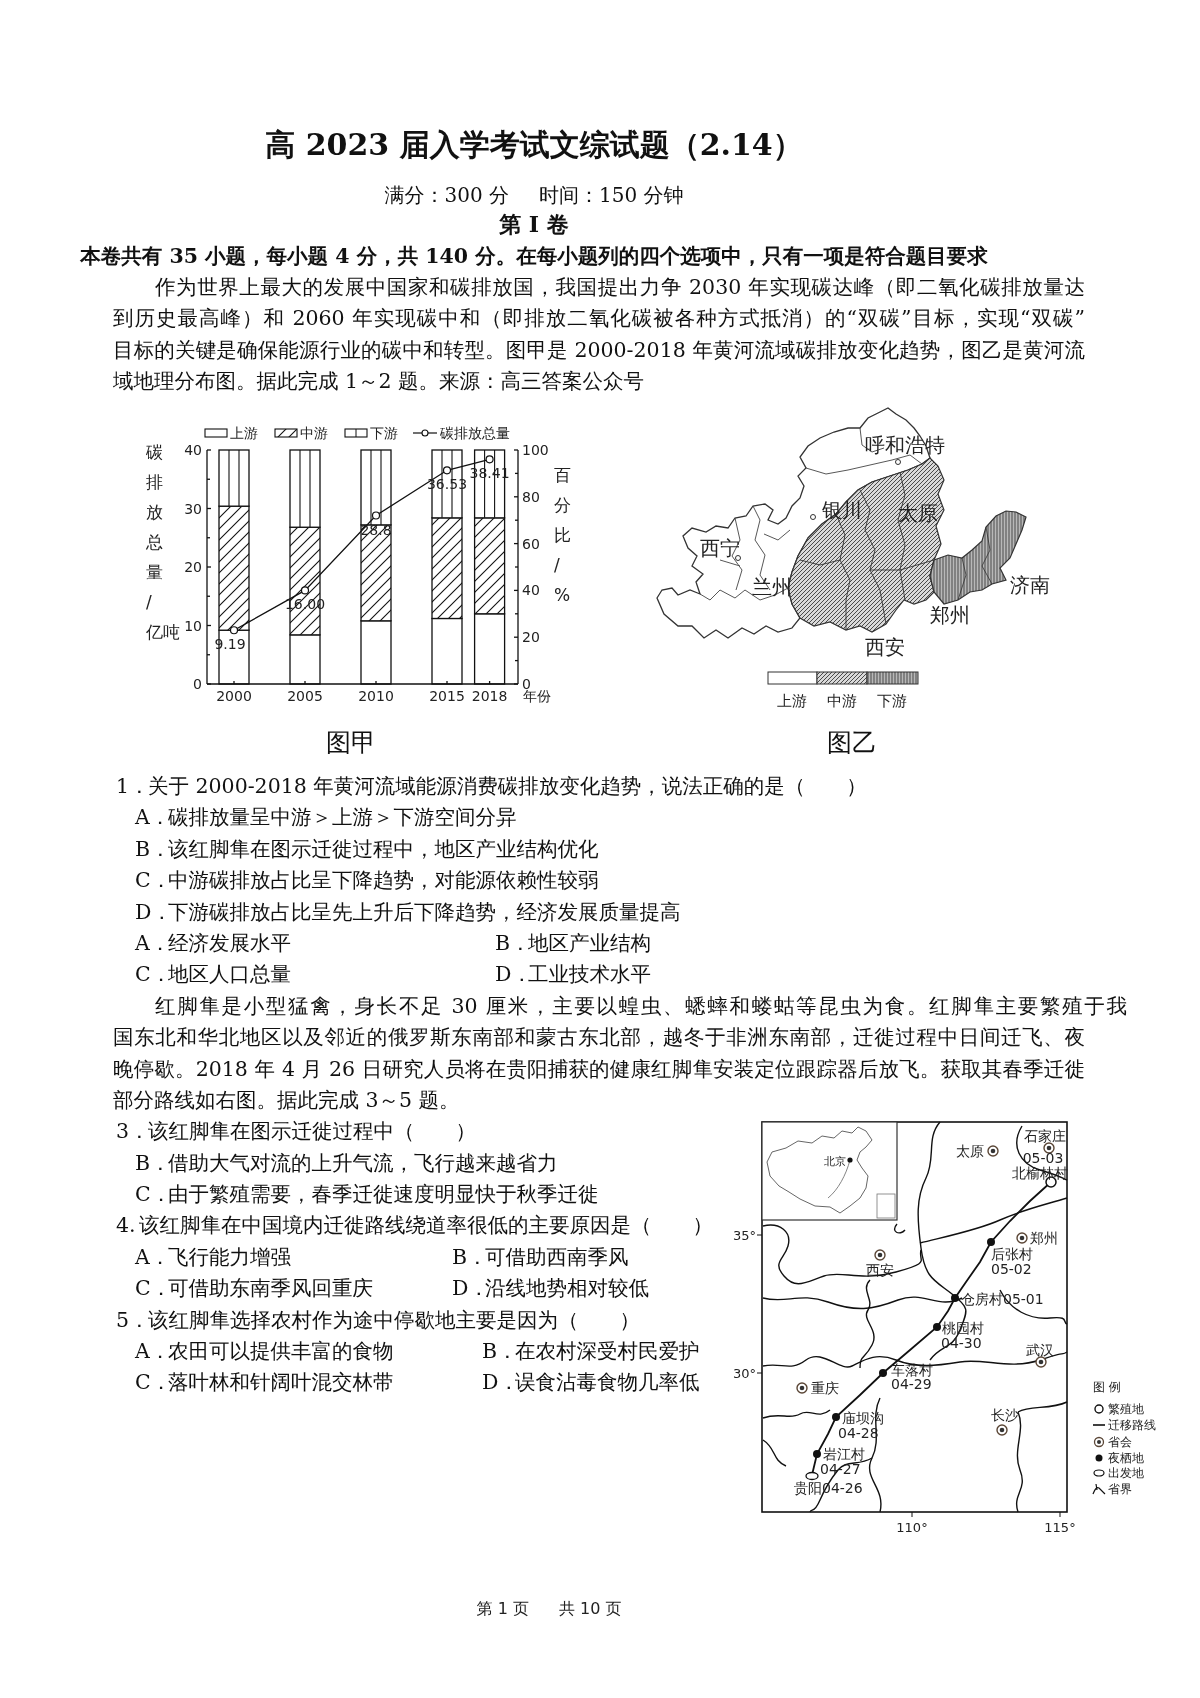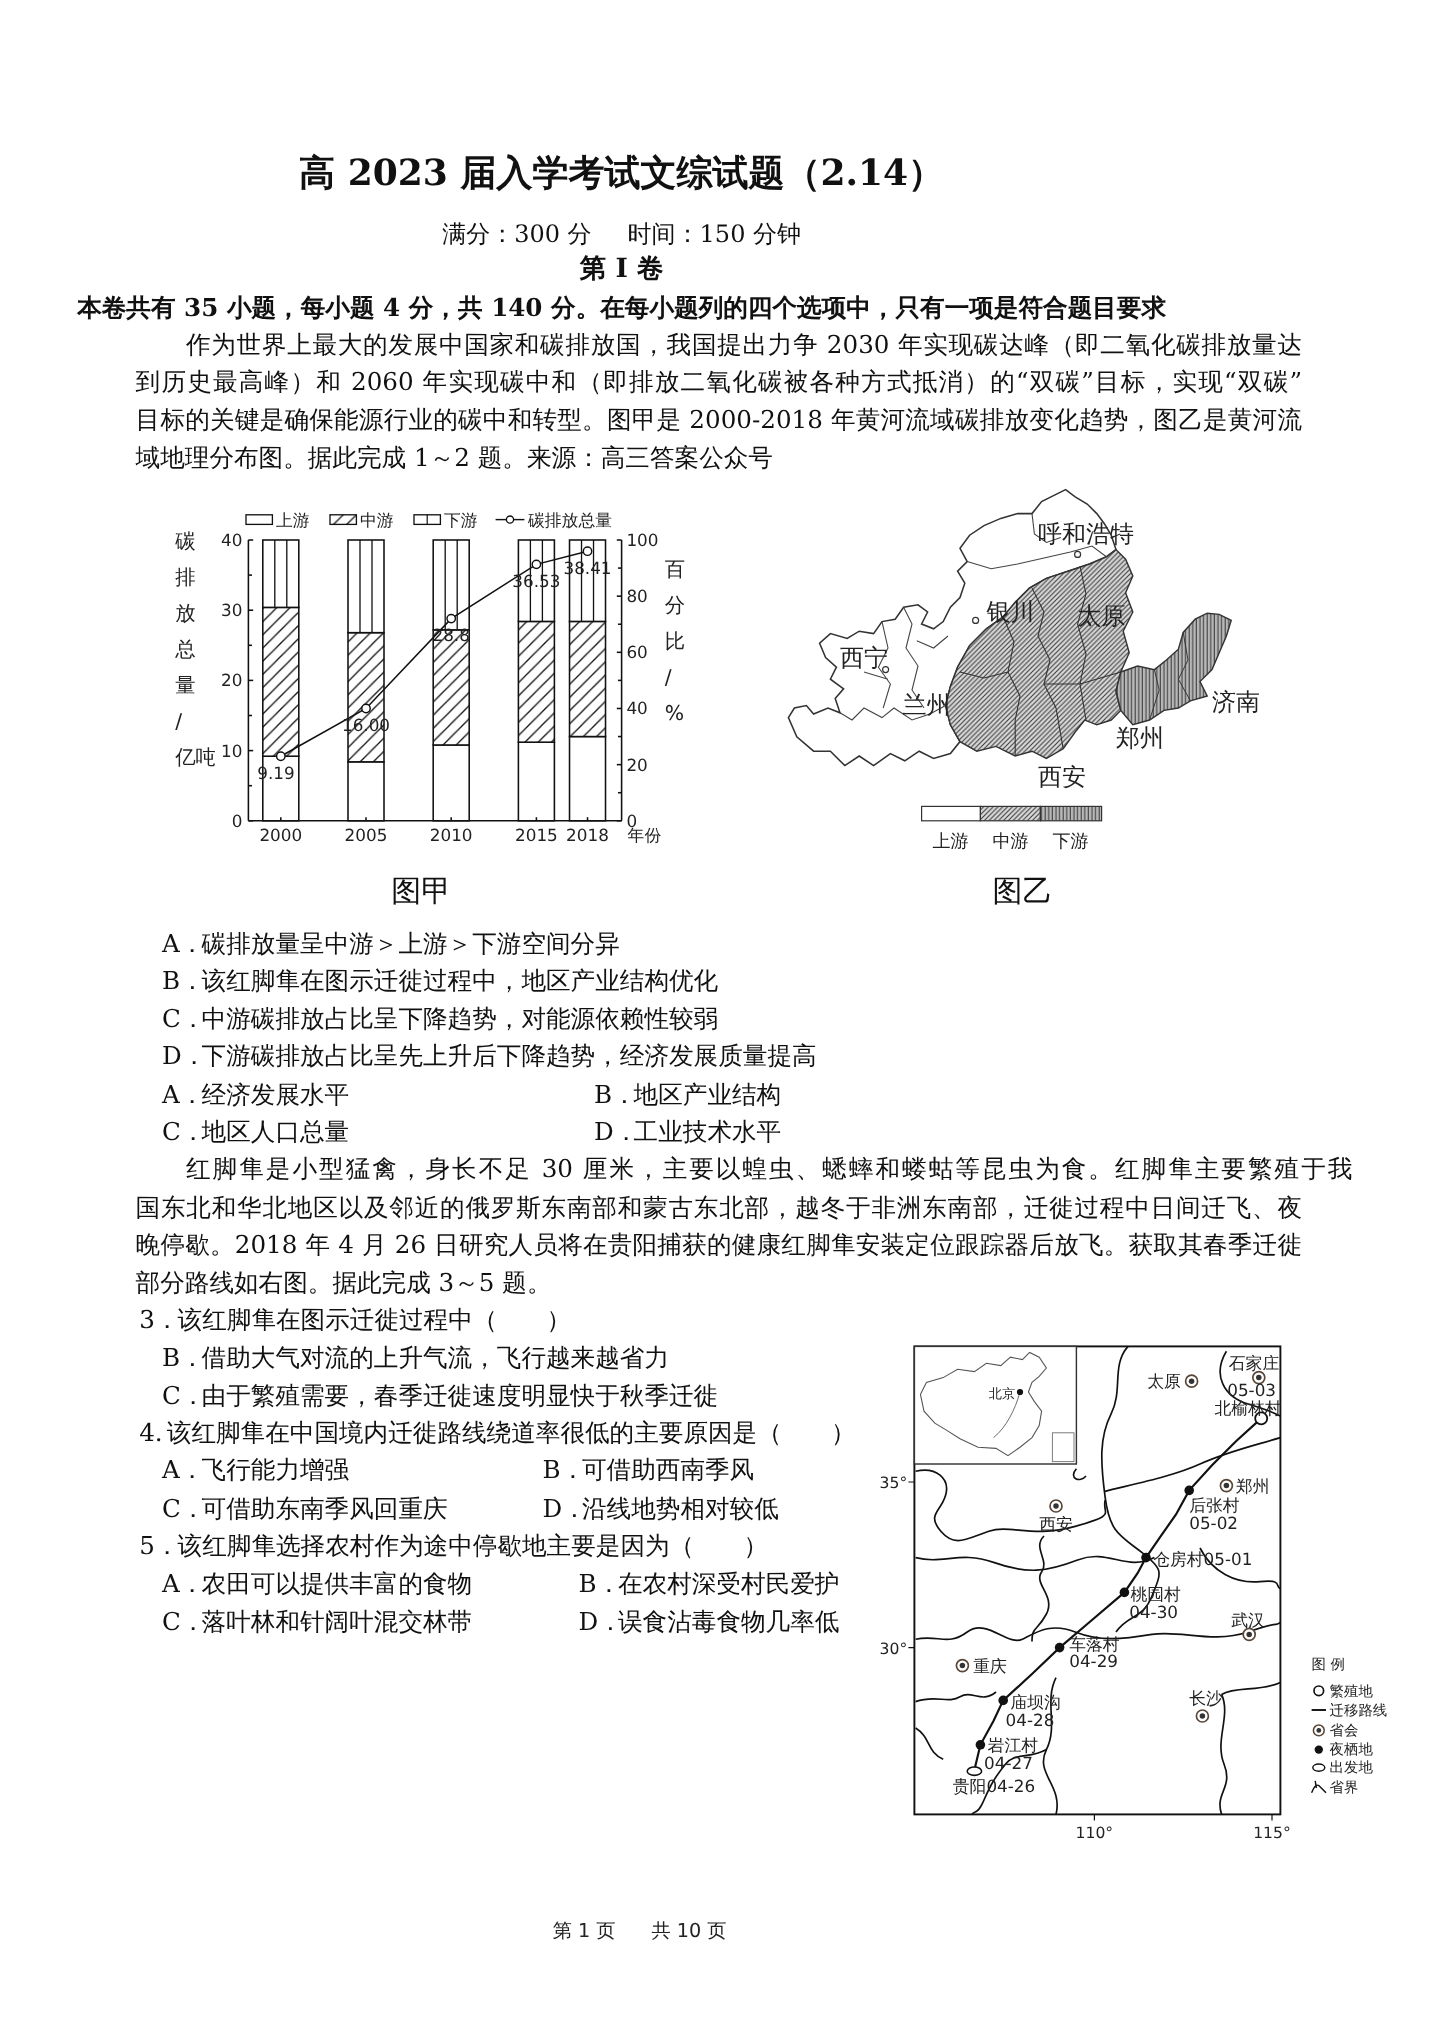--- a/index.html
+++ b/index.html
@@ -1,18 +1,18 @@
 <!DOCTYPE html>
 <html><head>
 <meta charset="utf-8">
 <style>
 html,body{margin:0;padding:0;background:#fff;}
 body{width:1200px;height:1698px;position:relative;overflow:hidden;color:#111;font-family:"DejaVu Serif","Liberation Serif",serif;}
 .abs{position:absolute;}
-.center-block{left:0;width:1036px;text-align:center;}
+.center-block{left:0;width:1036px;text-align:center;padding-left:16px;}
 .title{top:123px;font-size:30px;font-weight:bold;line-height:44px;}
 .subtitle{top:181px;font-size:20px;line-height:28px;}
 .subtitle .gap{display:inline-block;width:30px;}
 .section{top:210px;font-size:22px;font-weight:bold;line-height:28px;}
 .instructions{top:242px;font-size:20.5px;font-weight:bold;line-height:28px;}
 .para{left:113px;width:972px;font-size:20.5px;}
 .pline{height:31.4px;line-height:31.4px;white-space:nowrap;text-align:justify;text-align-last:justify;}
 .pline.first{padding-left:42px;}
 .pline.last{text-align-last:left;}
 .flow{left:0;top:771px;width:1200px;}
@@ -230,20 +230,23 @@
     <text x="792" y="706" font-size="15" text-anchor="middle">上游</text>
     <text x="842" y="706" font-size="15" text-anchor="middle">中游</text>
     <text x="892" y="706" font-size="15" text-anchor="middle">下游</text>
   </g>
 </svg>
 <div class="abs caption" style="left:812px;">图乙</div>
 
 <div class="abs flow">
 
   <div class="row">
+    <span class="stem"><span class="num">1．</span><span>关于 2000-2018 年黄河流域能源消费碳排放变化趋势，说法正确的是（　　）</span></span>
+  </div>
+  <div class="row">
       <span class="opt"><span class="lbl">A．</span><span>碳排放量呈中游＞上游＞下游空间分异</span></span>
     </div>
   <div class="row">
       <span class="opt"><span class="lbl">B．</span><span>该红脚隼在图示迁徙过程中，地区产业结构优化</span></span>
     </div>
   <div class="row">
       <span class="opt"><span class="lbl">C．</span><span>中游碳排放占比呈下降趋势，对能源依赖性较弱</span></span>
     </div>
   <div class="row">
       <span class="opt"><span class="lbl">D．</span><span>下游碳排放占比呈先上升后下降趋势，经济发展质量提高</span></span>

